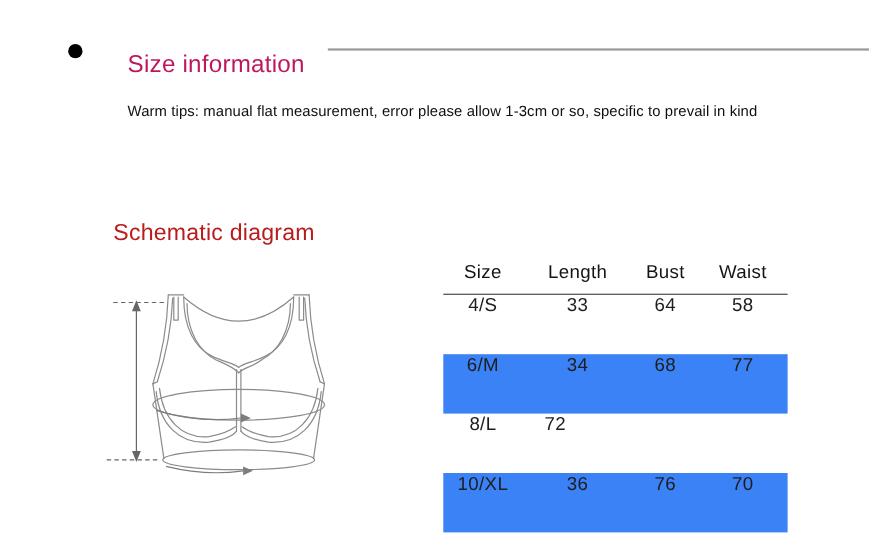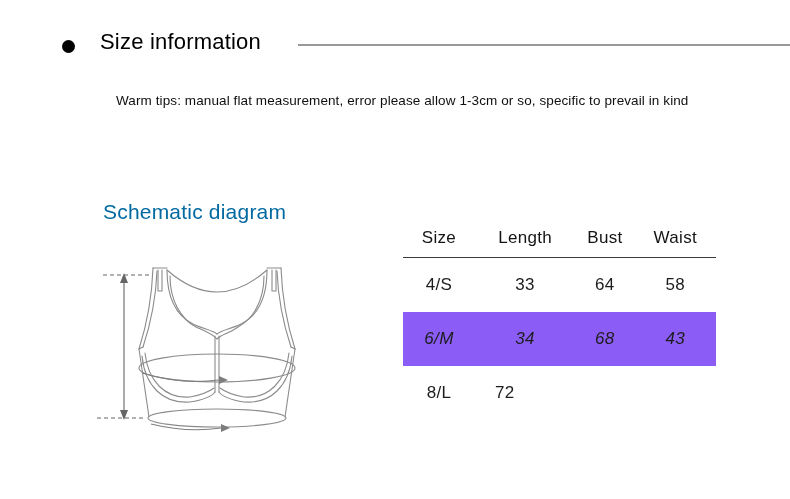--- a/index.html
+++ b/index.html
@@ -5,46 +5,46 @@
   html,body{margin:0;padding:0;background:#fff;}
   .canvas{
     position:relative;width:790px;height:499px;background:#ffffff;
     font-family:"Liberation Sans",sans-serif;color:#111;overflow:hidden;
   }
   .bullet{
     position:absolute;left:62px;top:40px;width:13px;height:13px;
     border-radius:50%;background:#000;
   }
   .section-title{
-    position:absolute;left:100px;top:29px;margin:0;
-    font-size:22px;font-weight:400;color:#000000;letter-spacing:.2px;
+    position:absolute;left:100px;top:29px;margin:16px;
+    font-size:22px;font-weight:400;color:#be185d;letter-spacing:.2px;
   }
   .title-line{
     position:absolute;left:298px;right:0;top:44px;height:2px;background:#999;
   }
   .warm-tips{
     position:absolute;left:100px;top:77px;margin:16px;
     font-size:13.5px;color:#0f0f0f;letter-spacing:.1px;
   }
   .schematic-heading{
     position:absolute;left:103px;top:200px;margin:0;
-    font-size:21px;font-weight:400;color:#0369a1;letter-spacing:.2px;
+    font-size:21px;font-weight:400;color:#b91c1c;letter-spacing:.2px;
   }
   .diagram{position:absolute;left:95px;top:258px;}
 
   .size-table{
-    position:absolute;left:403px;top:219px;width:313px;
+    position:absolute;left:403px;top:229px;width:313px;
     font-size:17px;color:#1d1d1d;
   }
   .thead{
     display:flex;height:38px;align-items:center;
     border-bottom:1px solid #3a3a3a;font-size:17px;color:#141414;
   }
-  .trow{display:flex;height:54px;align-items:center;}
-  .trow.zebra{background:#8b5cf6;font-style:italic;}
+  .trow{display:flex;height:54px;align-items:flex-start;}
+  .trow.zebra{background:#3b82f6;}
   .cell{text-align:center;letter-spacing:.3px;}
   .c0{width:23%}.c1{width:32%}.c2{width:19%}.c3{width:26%}
 </style>
 </head>
 <body>
 
 <div class="canvas">
 
   <span class="bullet"></span>
   <h2 class="section-title">Size information</h2>
@@ -120,22 +120,28 @@
         <div class="trow">
           <div class="cell c0">4/S</div>
           <div class="cell c1">33</div>
           <div class="cell c2">64</div>
           <div class="cell c3">58</div>
         </div>
         <div class="trow zebra">
           <div class="cell c0">6/M</div>
           <div class="cell c1">34</div>
           <div class="cell c2">68</div>
-          <div class="cell c3">43</div>
+          <div class="cell c3">77</div>
         </div>
         <div class="trow">
           <div class="cell c0">8/L</div>
           <div class="cell c2">72</div>
+        </div>
+        <div class="trow zebra">
+          <div class="cell c0">10/XL</div>
+          <div class="cell c1">36</div>
+          <div class="cell c2">76</div>
+          <div class="cell c3">70</div>
         </div>
       </div>
   </div>
 
 </div>
 
 </body></html>

